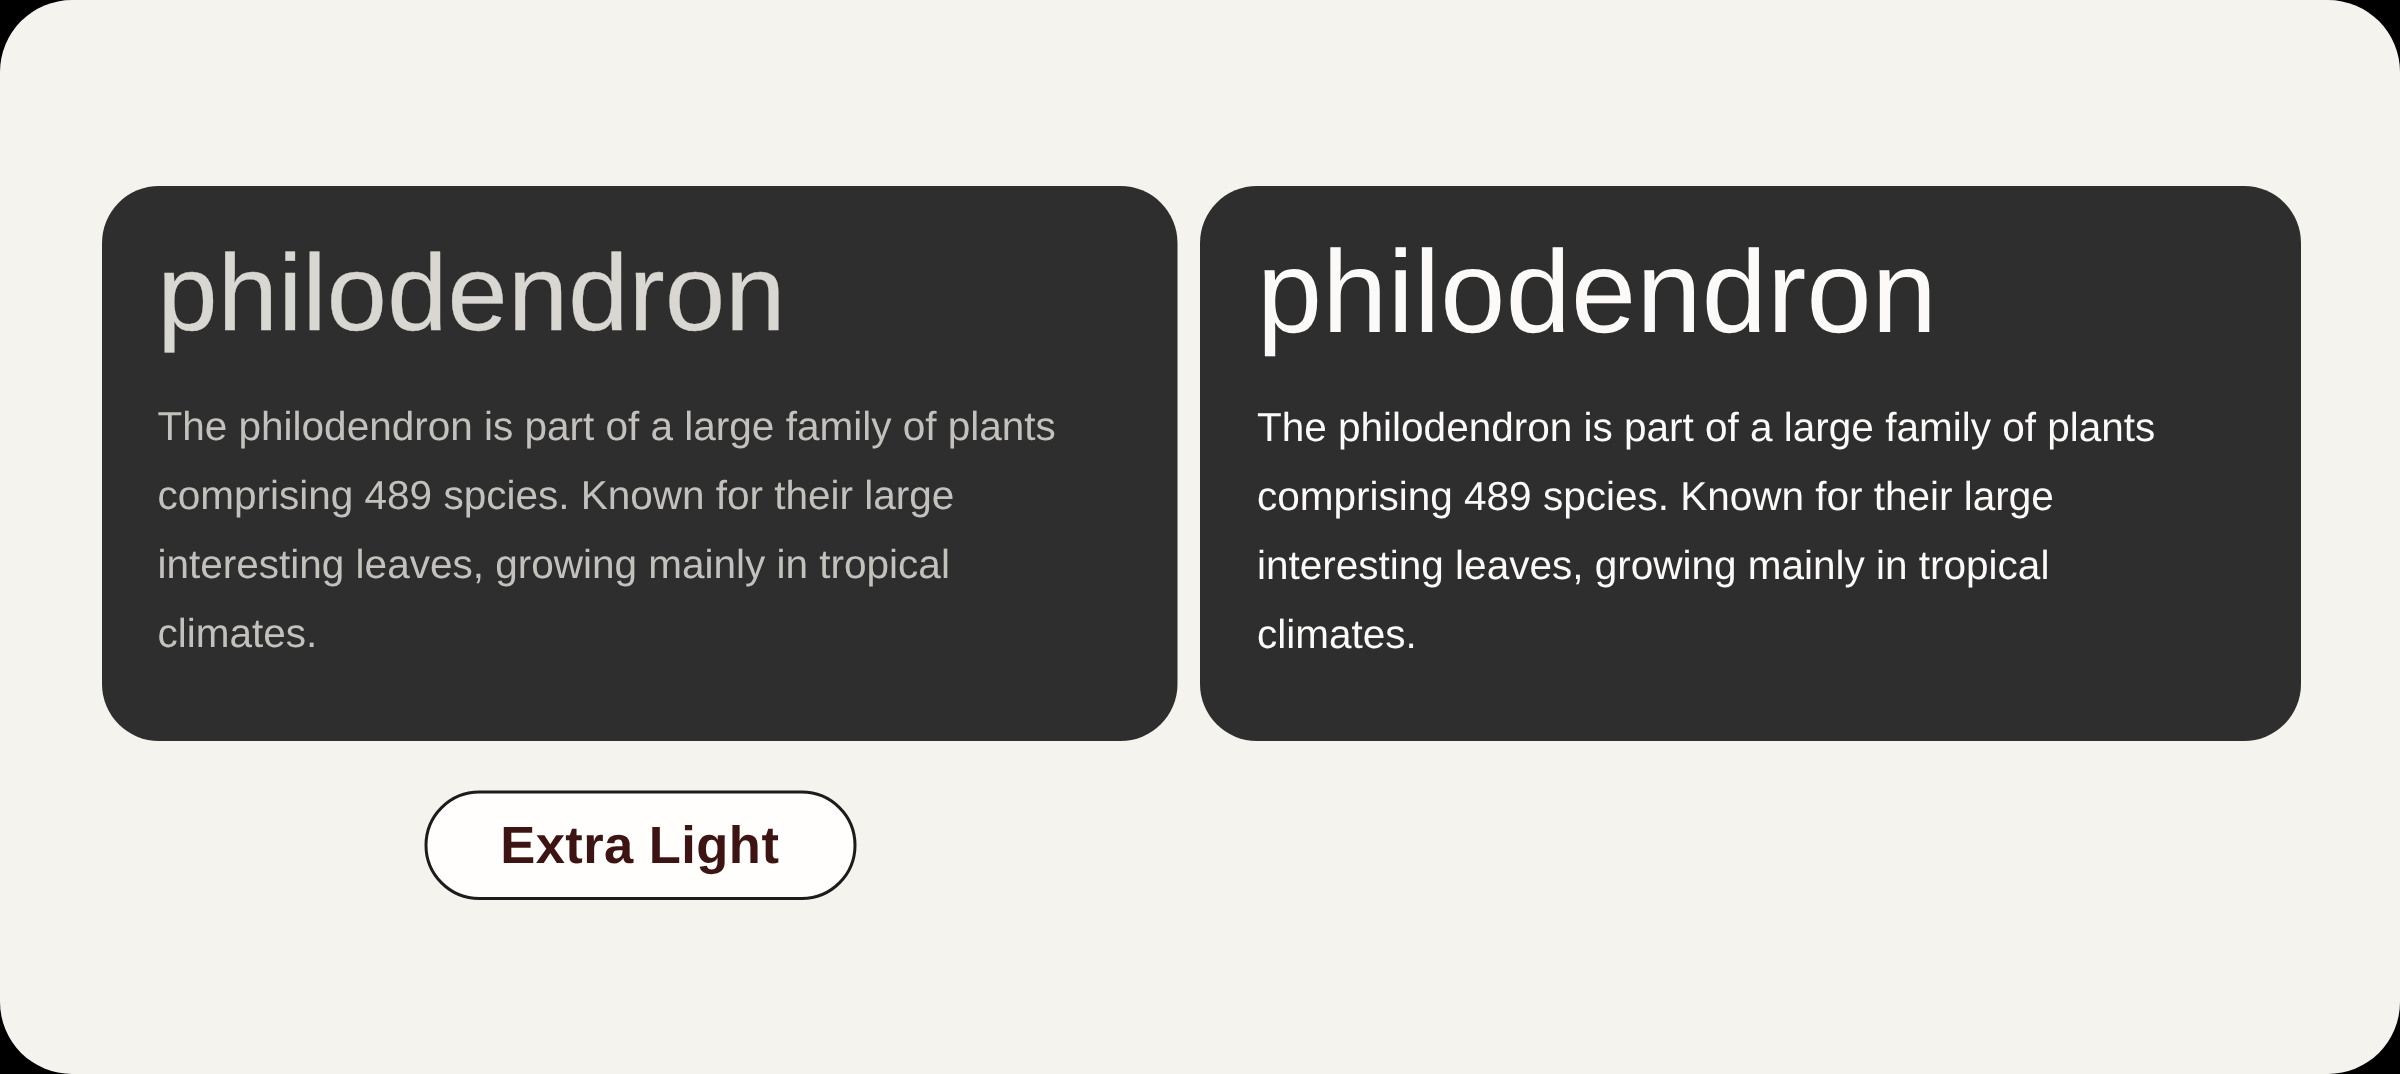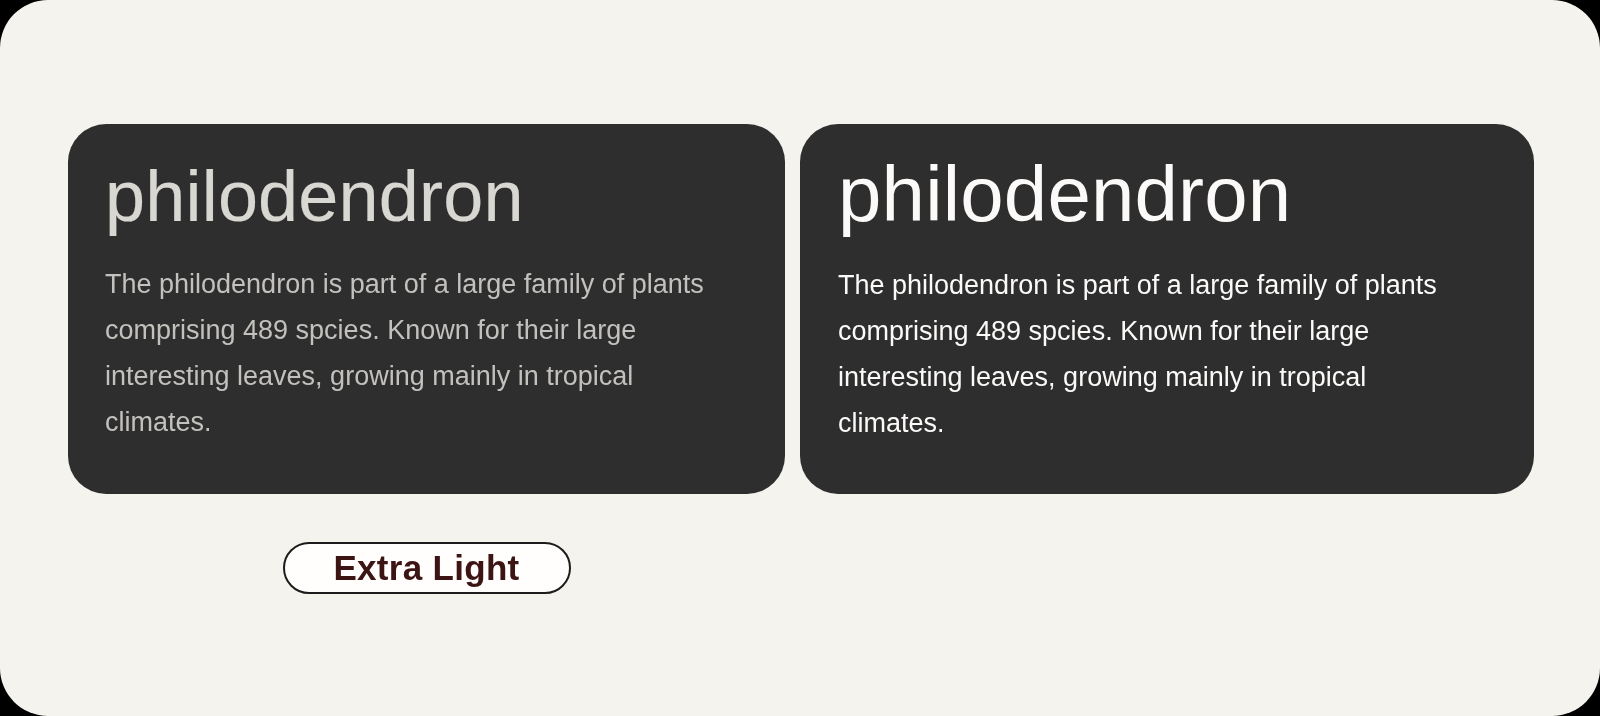--- a/index.html
+++ b/index.html
@@ -92,22 +92,22 @@
     margin: 22px 0 0 0;
     font-size: 27px;
     font-weight: 500;
     line-height: 46px;
     color: #fbfaf8;
     max-width: 618px;
   }
 
   
   .weight-pill {
-    margin-top: 48px;
-    height: 52px;
+    margin-top: 33px;
+    height: 73px;
     min-width: 230px;
     padding: 0 44px;
     box-sizing: border-box;
     display: inline-flex;
     align-items: center;
     justify-content: center;
     background: #fffefc;
     border: 2px solid #1c1c1c;
     border-radius: 999px;
     color: #3d1414;

